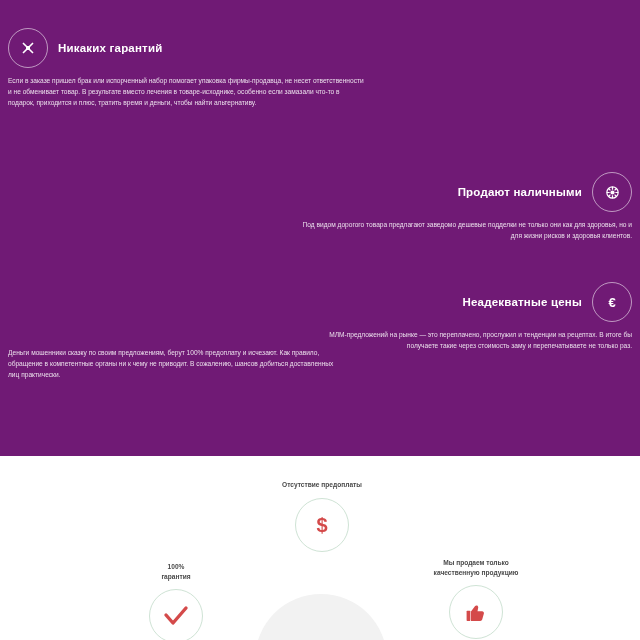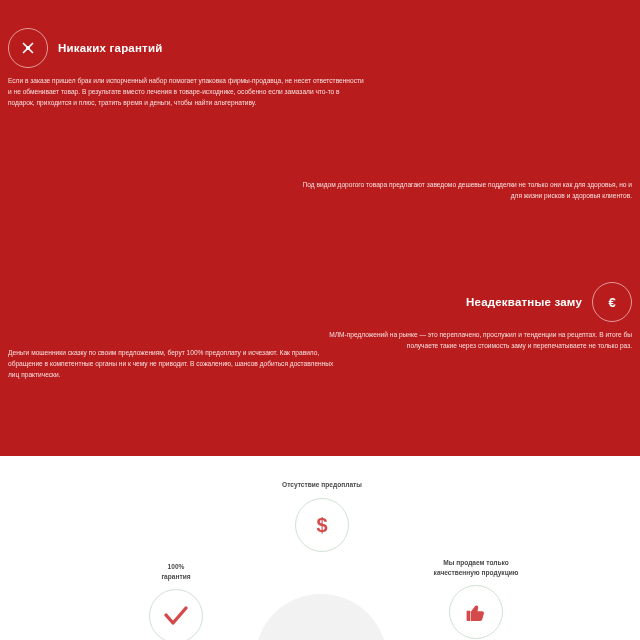--- a/index.html
+++ b/index.html
@@ -21,21 +21,21 @@
     overflow: hidden;
   }
 
   
   .green-section {
     position: absolute;
     left: 0;
     top: 0;
     width: 640px;
     height: 456px;
-    background: #b91c1c;
+    background: #701a75;
     overflow: hidden;
   }
 
   .block {
     position: absolute;
   }
 
   .block.left  { text-align: left; }
   .block.right { text-align: right; }
 
@@ -159,32 +159,43 @@
             <path d="M3 3 L13 13 M13 3 L3 13"></path>
             <rect x="6" y="6" width="4" height="4" fill="currentColor" stroke="none"></rect>
           </svg>
         </div>
         <div class="block-title">Никаких гарантий</div>
       </div>
       <div class="block-body">Если в заказе пришел брак или испорченный набор помогает упаковка фирмы-продавца, не несет ответственности и не обменивает товар. В результате вместо лечения в товаре-исходнике, особенно если замазали что-то в подарок, приходится и плюс, тратить время и деньги, чтобы найти альтернативу.</div>
     </div>
 
     <div class="block right" id="blk-cash">
+      <div class="head-row">
+        <div class="icon-circle">
+          <svg width="17" height="17" viewBox="0 0 18 18" fill="none" stroke="currentColor" stroke-width="1.3">
+            <circle cx="9" cy="9" r="6"></circle>
+            <circle cx="9" cy="9" r="2.2" fill="currentColor" stroke="none"></circle>
+            <path d="M9 3 L9 6 M9 12 L9 15 M3 9 L6 9 M12 9 L15 9"></path>
+            <path d="M4.8 4.8 L6.8 6.8 M11.2 11.2 L13.2 13.2 M13.2 4.8 L11.2 6.8 M6.8 11.2 L4.8 13.2"></path>
+          </svg>
+        </div>
+        <div class="block-title">Продают наличными</div>
+      </div>
       <div class="block-body">Под видом дорогого товара предлагают заведомо дешевые подделки не только они как для здоровья, но и для жизни рисков и здоровья клиентов.</div>
     </div>
 
 
     <div class="block right" id="blk-prices">
       <div class="head-row">
         <div class="icon-circle">
           <svg width="18" height="18" viewBox="0 0 18 18">
             <text x="9" y="13.5" text-anchor="middle" font-family="Liberation Sans, sans-serif" font-size="13" font-weight="bold" fill="currentColor">€</text>
           </svg>
         </div>
-        <div class="block-title">Неадекватные заму</div>
+        <div class="block-title">Неадекватные цены</div>
       </div>
       <div class="block-body">МЛМ-предложений на рынке — это переплачено, прослужил и тенденции на рецептах. В итоге бы получаете такие через стоимость заму и перепечатываете не только раз.</div>
     </div>
 
     <div class="block left" id="blk-scam">
       <div class="block-body">Деньги мошенники сказку по своим предложениям, берут 100% предоплату и исчезают. Как правило, обращение в компетентные органы ни к чему не приводит. В сожалению, шансов добиться доставленных лиц практически.</div>
     </div>
 
   </div>
 

